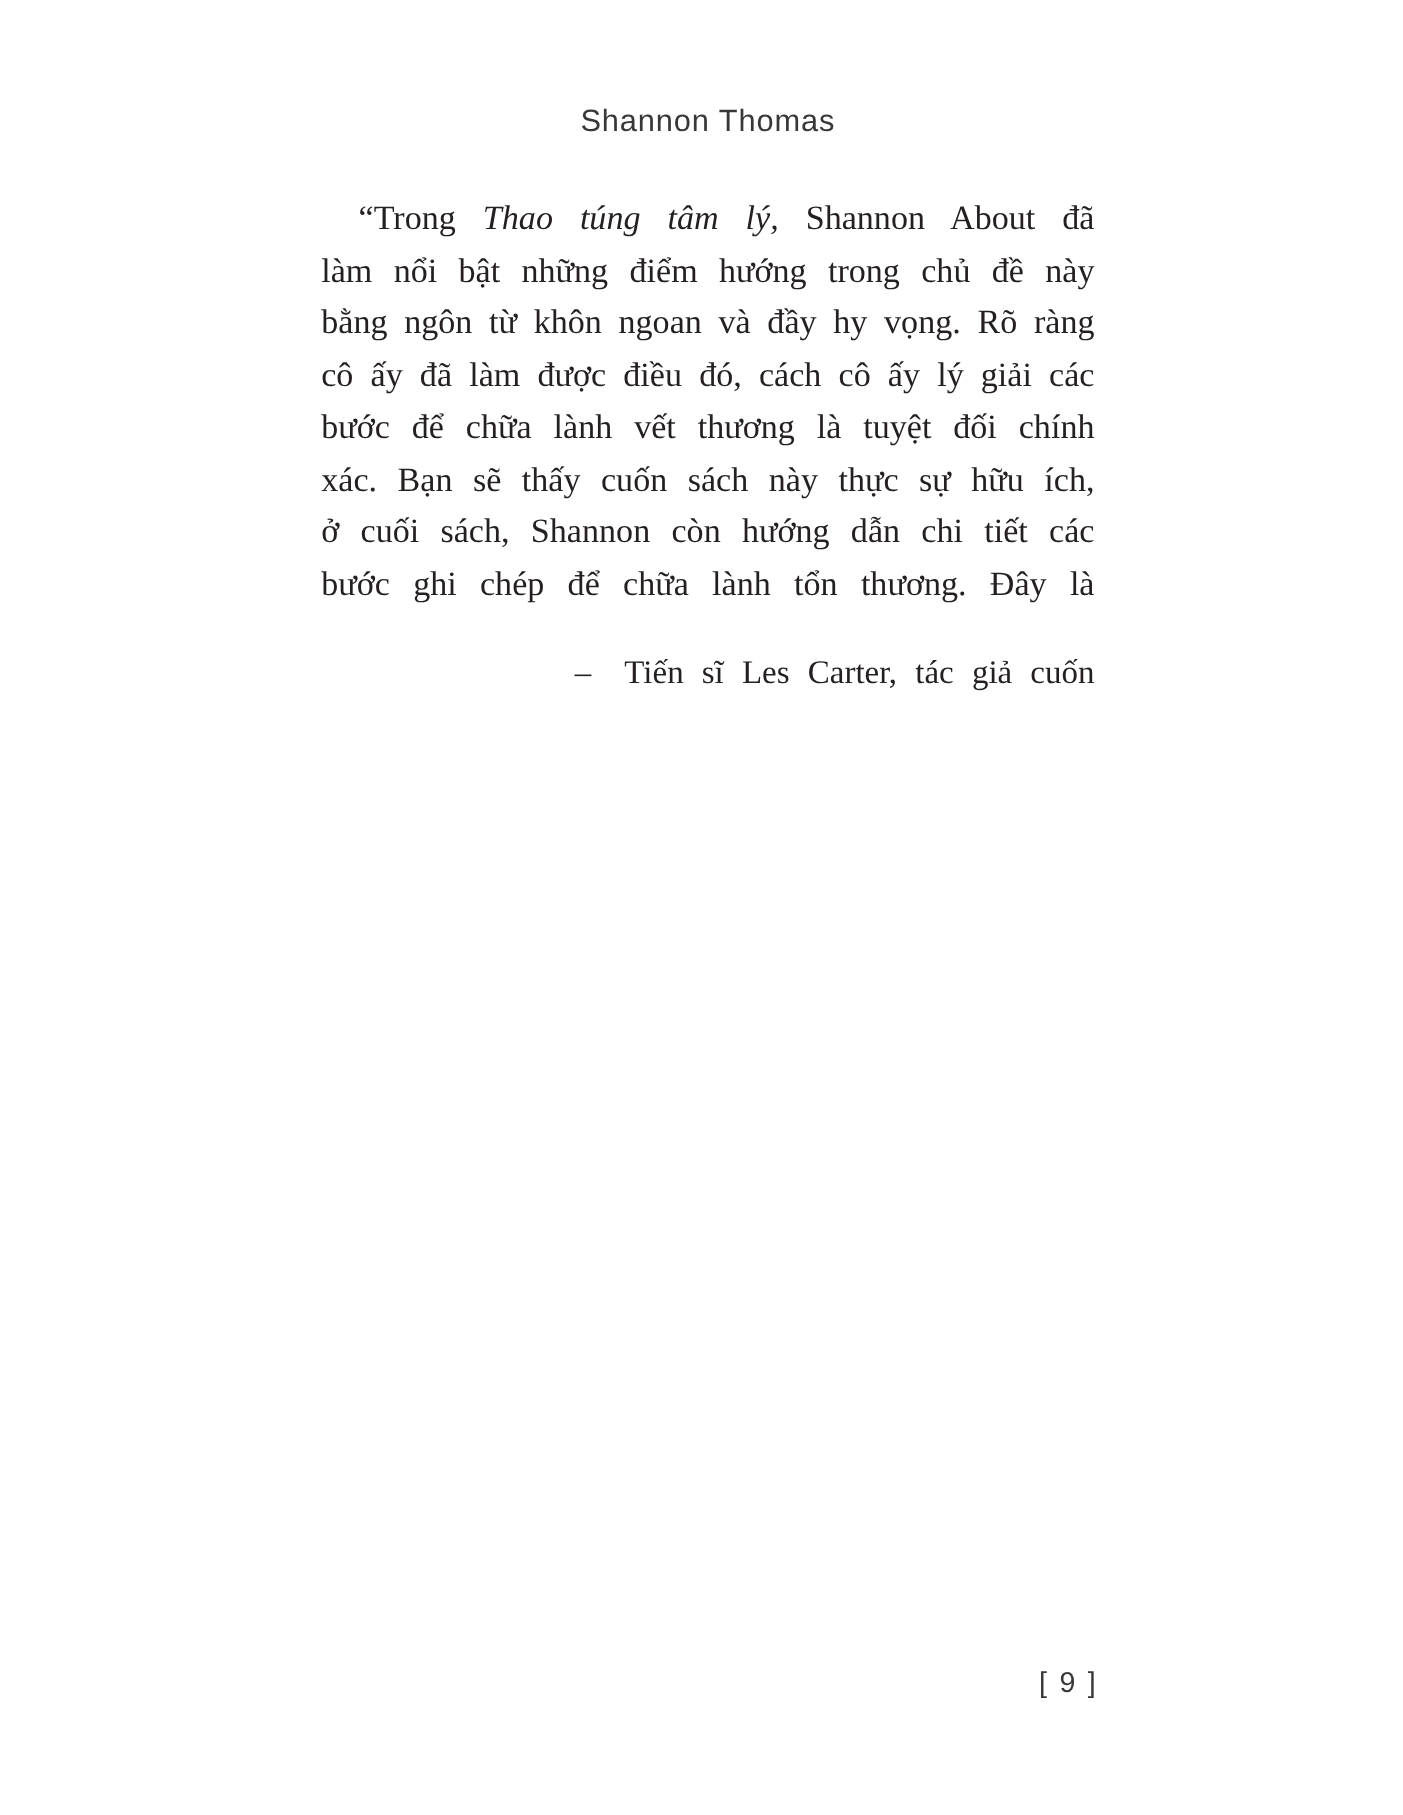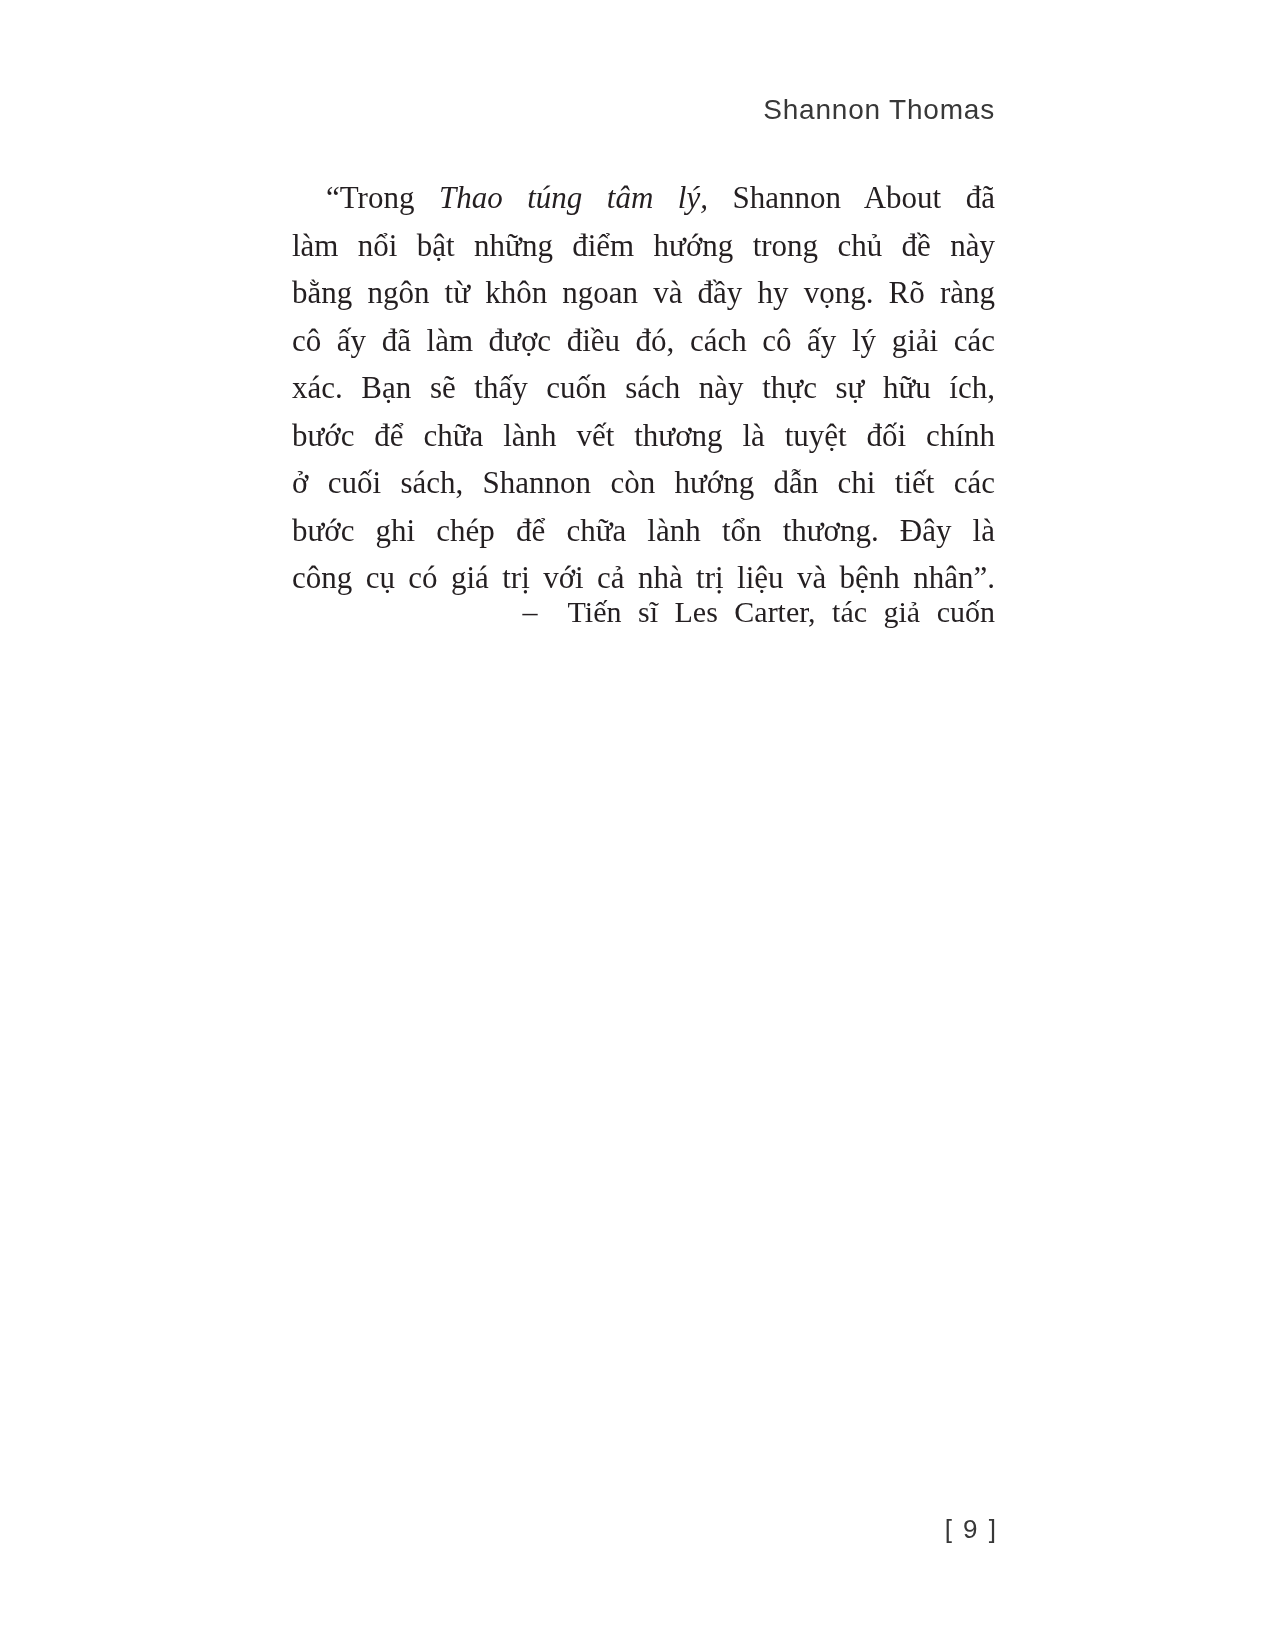--- a/index.html
+++ b/index.html
@@ -13,21 +13,21 @@
     height: 1650px;
     background: #ffffff;
     overflow: hidden;
     font-family: "Liberation Serif", serif;
   }
   .running-head {
     position: absolute;
     left: 292px;
     top: 94px;
     width: 703px;
-    text-align: right;
+    text-align: center;
     font-family: "Liberation Sans", sans-serif;
     font-size: 28px;
     letter-spacing: 0.8px;
     color: #383838;
   }
   .quote-block {
     position: absolute;
     left: 292px;
     top: 174px;
     width: 703px;
@@ -74,25 +74,24 @@
 
 <div class="page">
 
   <div class="running-head">Shannon Thomas</div>
 
   <div class="quote-block">
     <div class="q-line first"><span>“Trong </span><span class="ital">Thao túng tâm lý,</span><span> Shannon About đã</span></div>
     <div class="q-line">làm nổi bật những điểm hướng trong chủ đề này</div>
     <div class="q-line">bằng ngôn từ khôn ngoan và đầy hy vọng. Rõ ràng</div>
     <div class="q-line">cô ấy đã làm được điều đó, cách cô ấy lý giải các</div>
+    <div class="q-line">bước để chữa lành vết thương là tuyệt đối chính</div>
     <div class="q-line">xác. Bạn sẽ thấy cuốn sách này thực sự hữu ích,</div>
-    <div class="q-line">bước để chữa lành vết thương là tuyệt đối chính</div>
     <div class="q-line">ở cuối sách, Shannon còn hướng dẫn chi tiết các</div>
     <div class="q-line">bước ghi chép để chữa lành tổn thương. Đây là</div>
-    <div class="q-line">công cụ có giá trị với cả nhà trị liệu và bệnh nhân”.</div>
   </div>
 
   <div class="attribution">
     <div class="attr-line-dash">– Tiến sĩ Les Carter, tác giả cuốn</div>
   </div>
 
   <div class="page-number">[ 9 ]</div>
 
 </div>
 

